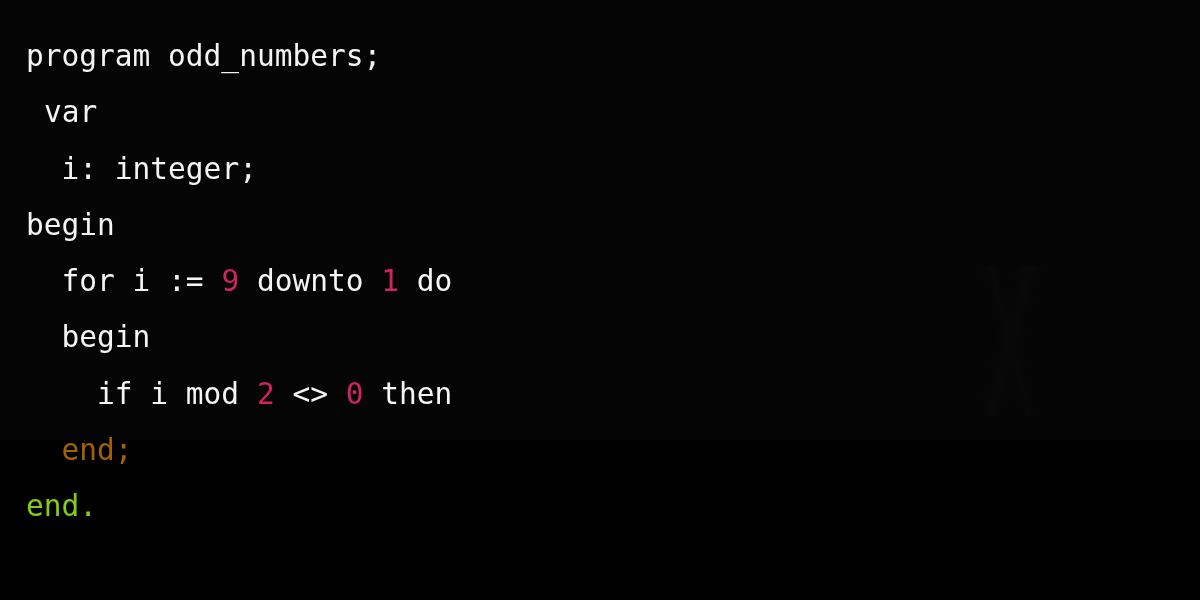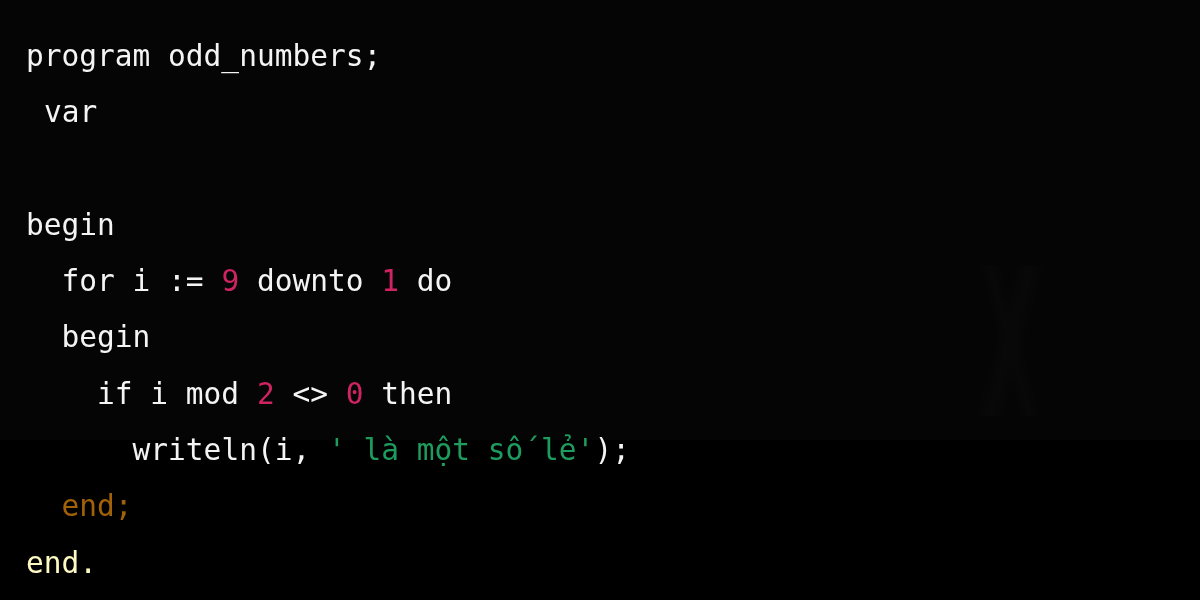--- a/index.html
+++ b/index.html
@@ -55,23 +55,22 @@
     pointer-events: none;
   }
 </style>
 </head>
 <body>
 
 <div id="code-surface" style="background: rgb(5, 5, 5);">
   <div id="code-block">
       <div class="code-line"><span class="tok tok-plain" style="color: rgb(244, 244, 244);">program odd_numbers;</span></div>
       <div class="code-line"><span class="tok tok-keyword" style="color: rgb(244, 244, 244); margin-left: 18px;">var</span></div>
-      <div class="code-line"><span class="tok tok-plain" style="color: rgb(244, 244, 244);">  </span></div>
+      <div class="code-line"><span class="tok tok-plain" style="color: rgb(244, 244, 244);">  </span><span class="tok tok-plain" style="color: rgb(244, 244, 244);">i: integer;</span></div>
       <div class="code-line"><span class="tok tok-keyword" style="color: rgb(244, 244, 244);">begin</span></div>
       <div class="code-line"><span class="tok tok-plain" style="color: rgb(244, 244, 244);">  </span><span class="tok tok-plain" style="color: rgb(244, 244, 244);">for i := </span><span class="tok tok-number" style="color: rgb(207, 35, 98);">9</span><span class="tok tok-plain" style="color: rgb(244, 244, 244);"> downto </span><span class="tok tok-number" style="color: rgb(207, 35, 98);">1</span><span class="tok tok-plain" style="color: rgb(244, 244, 244);"> do</span></div>
       <div class="code-line"><span class="tok tok-plain" style="color: rgb(244, 244, 244);">  </span><span class="tok tok-keyword" style="color: rgb(244, 244, 244);">begin</span></div>
       <div class="code-line"><span class="tok tok-plain" style="color: rgb(244, 244, 244);">    </span><span class="tok tok-plain" style="color: rgb(244, 244, 244);">if i mod </span><span class="tok tok-number" style="color: rgb(207, 35, 98);">2</span><span class="tok tok-plain" style="color: rgb(244, 244, 244);"> &lt;&gt; </span><span class="tok tok-number" style="color: rgb(207, 35, 98);">0</span><span class="tok tok-plain" style="color: rgb(244, 244, 244);"> then</span></div>
-      <div class="code-line"><span class="tok tok-plain" style="color: rgb(244, 244, 244);">      </span><span class="tok tok-function">writeln</span><span class="tok tok-plain" style="color: rgb(244, 244, 244);">(i, </span><span class="tok tok-string" style="color: rgb(30, 156, 94);">' là một số lẻ'</span><span class="tok tok-plain" style="color: rgb(244, 244, 244);">);</span></div>
       <div class="code-line"><span class="tok tok-plain" style="color: rgb(244, 244, 244);">  </span><span class="tok tok-plain" style="color: #a16207;">end;</span></div>
-      <div class="code-line"><span class="tok tok-plain" style="color: #fef9c3;">end.</span></div>
+      <div class="code-line"><span class="tok tok-plain" style="color: #84cc16;">end.</span></div>
     </div>
   <div id="bg-artifact"></div>
 </div>
 
 </body></html>

